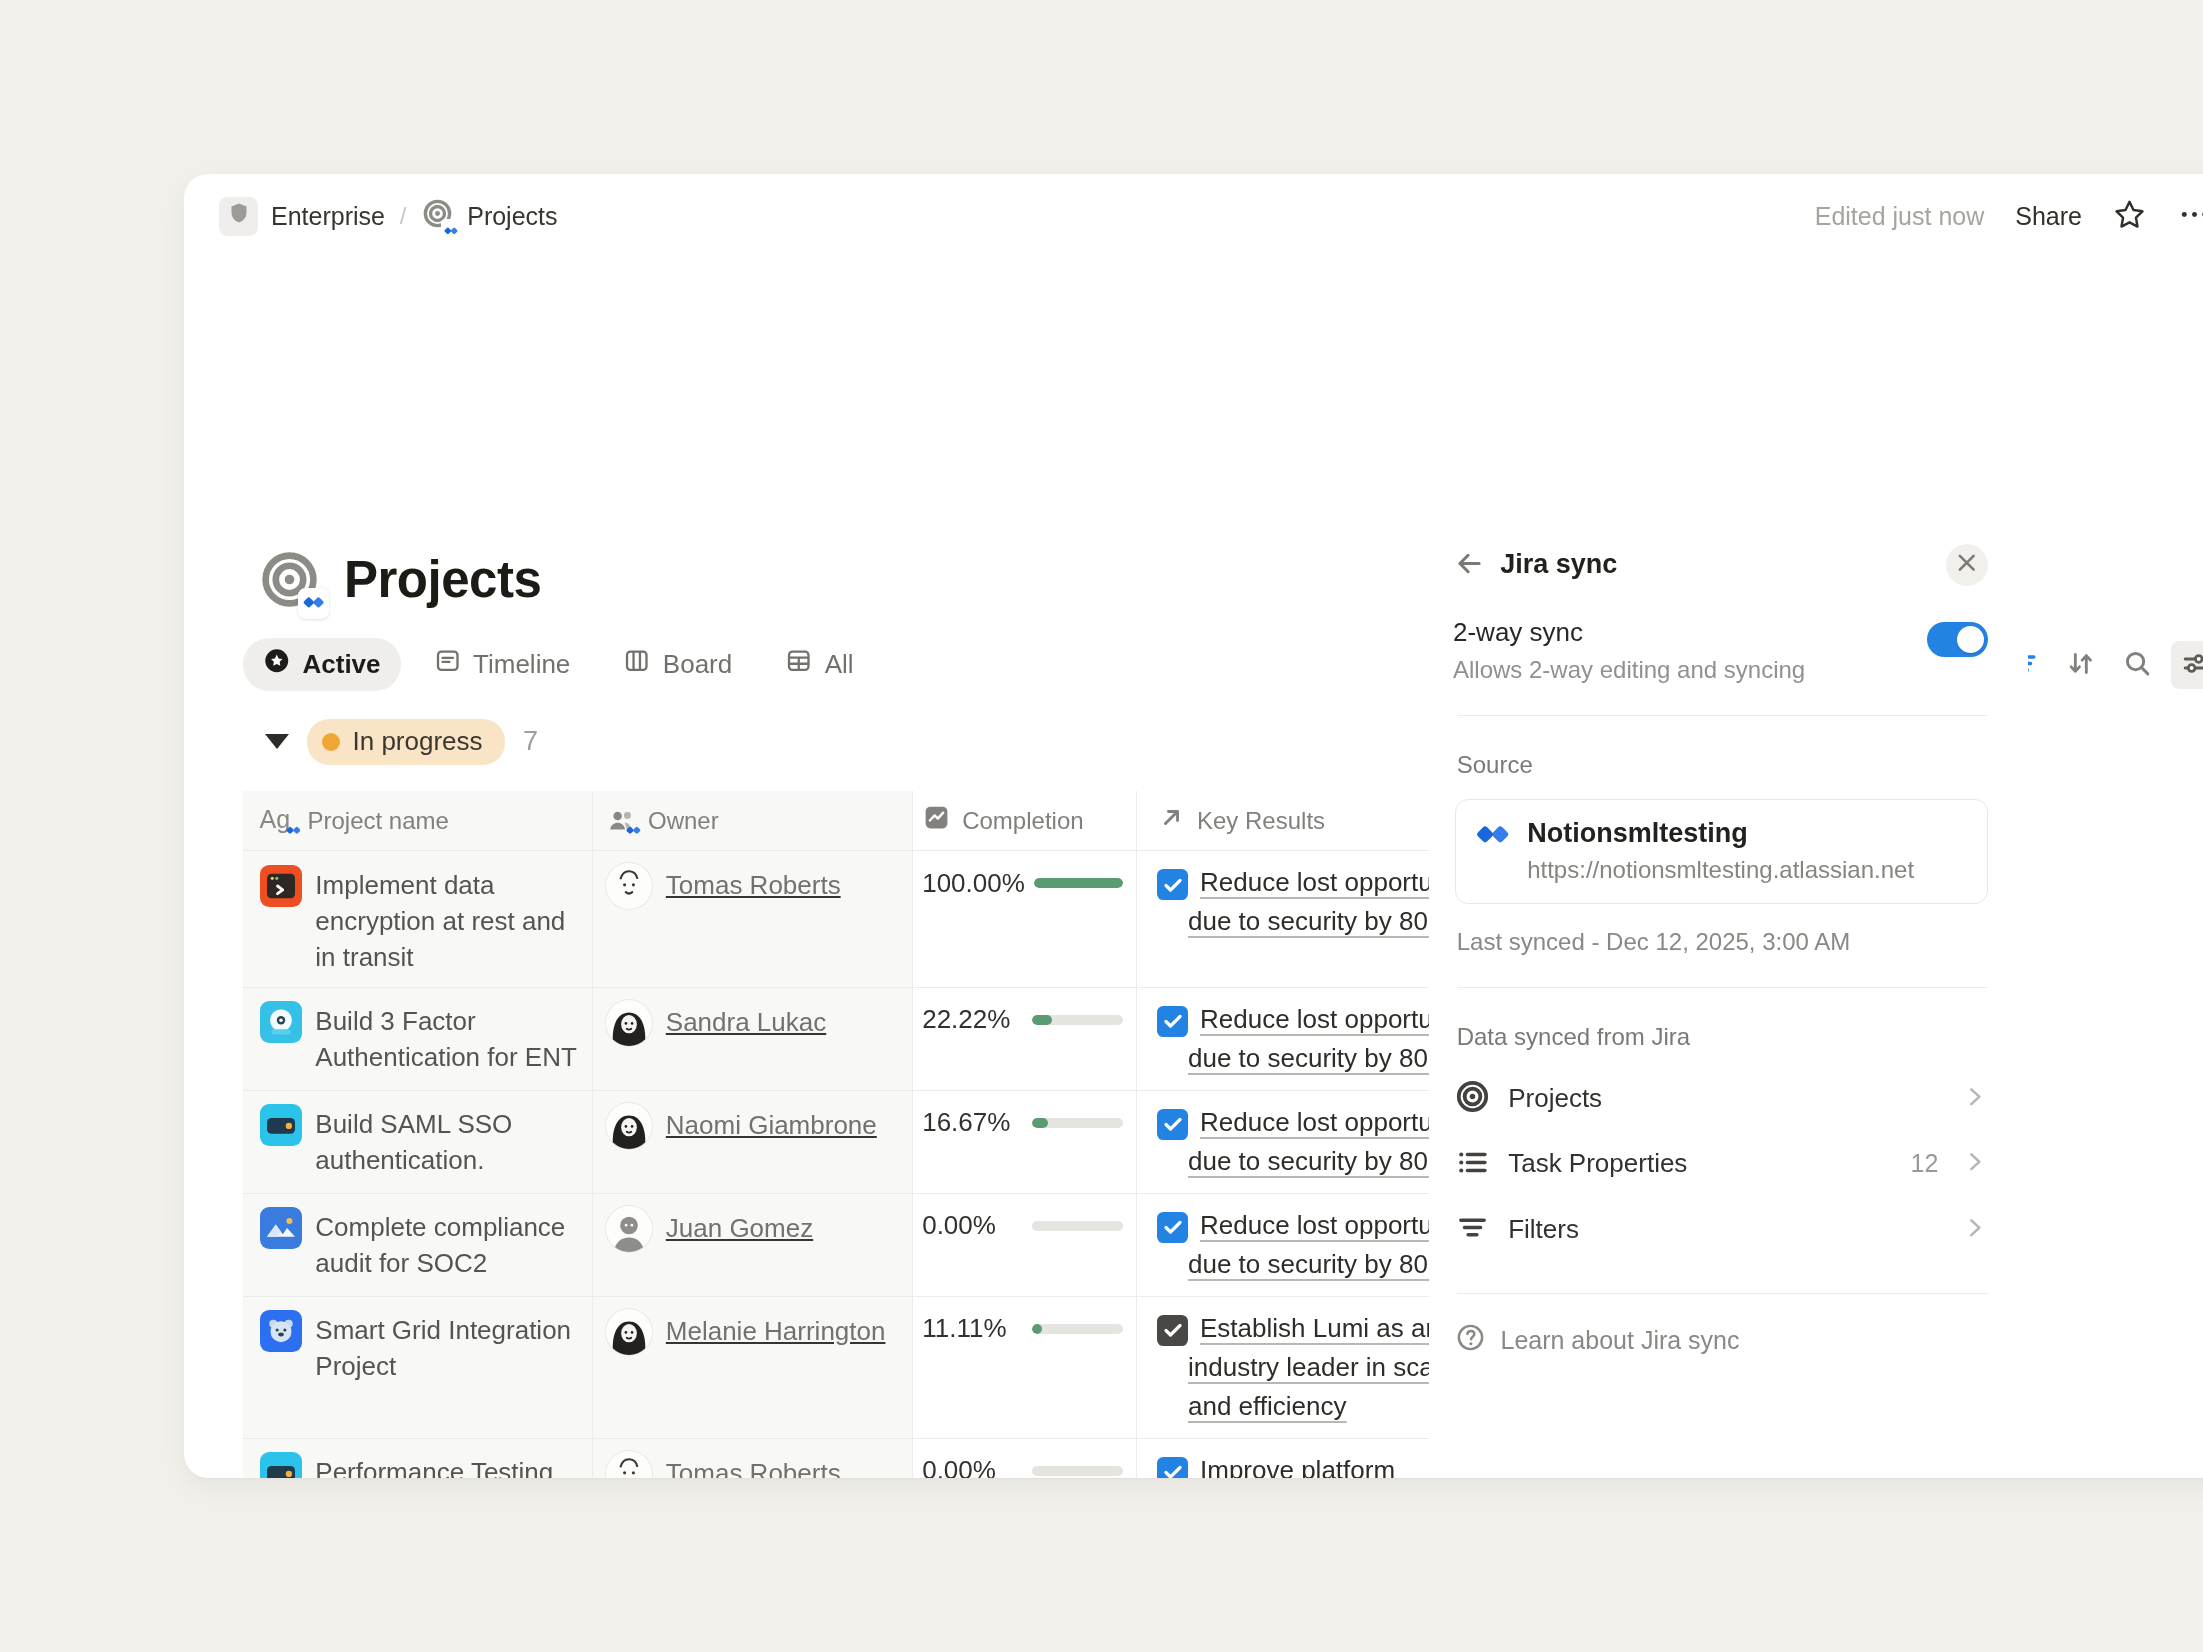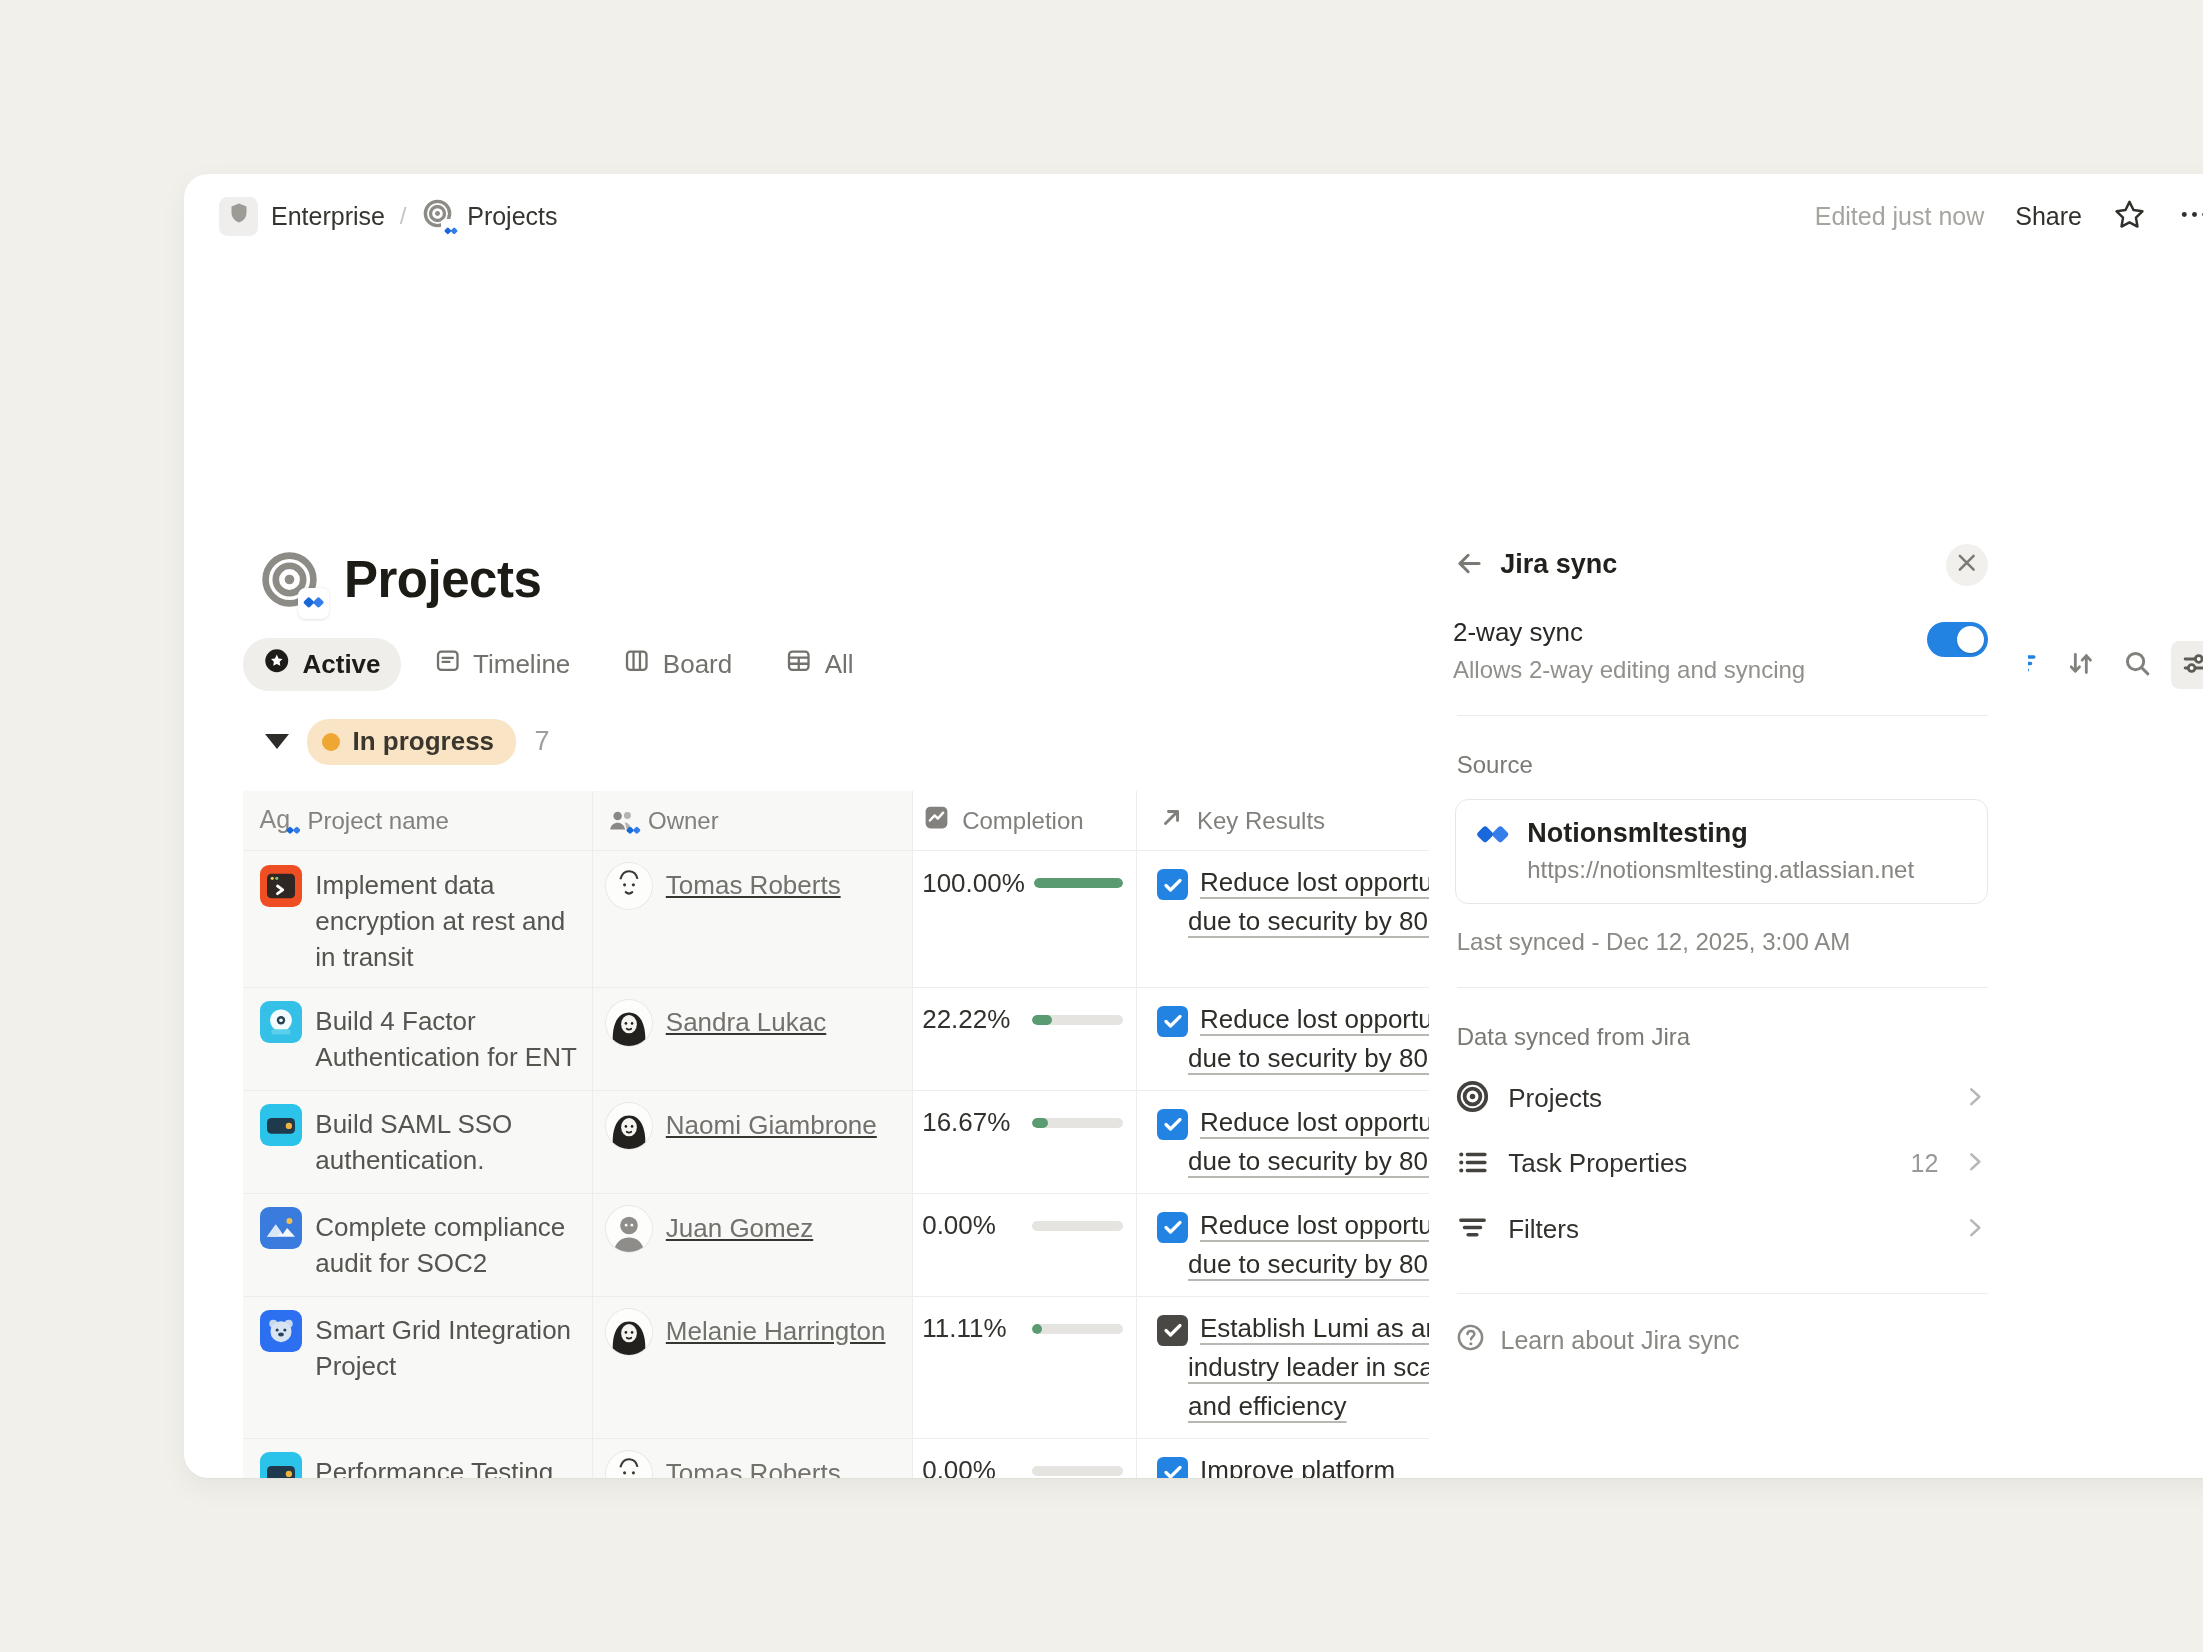--- a/index.html
+++ b/index.html
@@ -36,21 +36,21 @@
   .tabs{display:flex;align-items:center;gap:13px;}
   .tab{display:flex;align-items:center;gap:12px;font-size:26px;color:#73716C;font-weight:500;padding:9.2px 20px;border-radius:26px;cursor:pointer;white-space:nowrap;}
   .tab.active{background:#EFEEEB;color:#1D1C18;font-weight:600;}
   .view-toolbar{display:flex;align-items:center;gap:9.2px;}
   .synced-pill{display:flex;align-items:center;gap:11px;background:#F1F0ED;border-radius:9.2px;padding:8.3px 16.5px;font-size:26px;color:#5E5C57;font-weight:500;cursor:pointer;}
   .tool-ic{width:48px;height:48px;border-radius:8.3px;display:flex;align-items:center;justify-content:center;cursor:pointer;}
   .tool-ic.boxed{background:#EFEEEB;}
   
   .group-row{position:absolute;left:59px;top:545px;display:flex;align-items:center;gap:18.4px;}
   .tri{width:0;height:0;border-left:12px solid transparent;border-right:12px solid transparent;border-top:15.6px solid #2E2C28;margin-left:22px;cursor:pointer;}
-  .status-pill{display:flex;align-items:center;gap:12px;background:#F9E5C6;border-radius:22px;padding:7.3px 22px 7.3px 14.7px;font-size:26px;font-weight:700;color:#3B372F;cursor:pointer;}
+  .status-pill{display:flex;align-items:center;gap:12px;background:#F9E5C6;border-radius:22px;padding:7.3px 22px 7.3px 14.7px;font-size:26px;font-weight:400;color:#3B372F;cursor:pointer;}
   .status-dot{width:18.4px;height:18.4px;border-radius:50%;background:#EFA63317;background:#EFA633;}
   .group-count{font-size:27px;color:#A09E99;}
   
   .table{position:absolute;left:59px;top:617px;width:1370px;}
   .t-head{display:flex;border-bottom:0.9px solid #ECECEA;}
   .t-head .cell{color:#82807C;font-size:24px;display:flex;align-items:center;gap:11px;}
   .row{display:flex;border-bottom:0.9px solid #ECECEA;}
   .cell{box-sizing:border-box;padding:12px 13px;}
   .c1{width:350px;background:#F8F8F7;border-right:0.9px solid #ECECEA;padding-left:16.5px;}
   .c2{width:320px;background:#F8F8F7;border-right:0.9px solid #ECECEA;padding-left:13px;}
@@ -328,21 +328,21 @@
         </div>
         <div class="row">
     <div class="cell c1">
       <div class="pname">
         <span class="p-ic" style="background:#35C0E8"><svg width="42" height="42" viewBox="0 0 24 24">
                   <circle cx="12" cy="11" r="6.2" fill="#F3FBFD"></circle>
                   <circle cx="12" cy="11" r="2.4" fill="#274654"></circle>
                   <circle cx="12" cy="11" r="1" fill="#fff"></circle>
                   <rect x="6.5" y="16.2" width="11" height="3" rx="1.5" fill="#5ACFEB"></rect>
                 </svg></span>
-        <span class="txt">Build 4 Factor Authentication for ENT</span>
+        <span class="txt">Build 3 Factor Authentication for ENT</span>
       </div>
     </div>
     <div class="cell c2">
       <div class="owner">
         <span class="avatar"><svg width="46" height="46" viewBox="0 0 24 24">
                   <circle cx="12" cy="12" r="12" fill="#FDFDFC"></circle>
                   <path d="M3.5 20c0-6.5 2.2-13.5 8.5-13.5S20.5 13.5 20.5 20v4h-17z" fill="#23211E"></path>
                   <ellipse cx="12" cy="12.6" rx="4.1" ry="4.8" fill="#F6F4F1"></ellipse>
                   <circle cx="10.4" cy="12.2" r=".7" fill="#23211E"></circle>
                   <circle cx="13.6" cy="12.2" r=".7" fill="#23211E"></circle>

